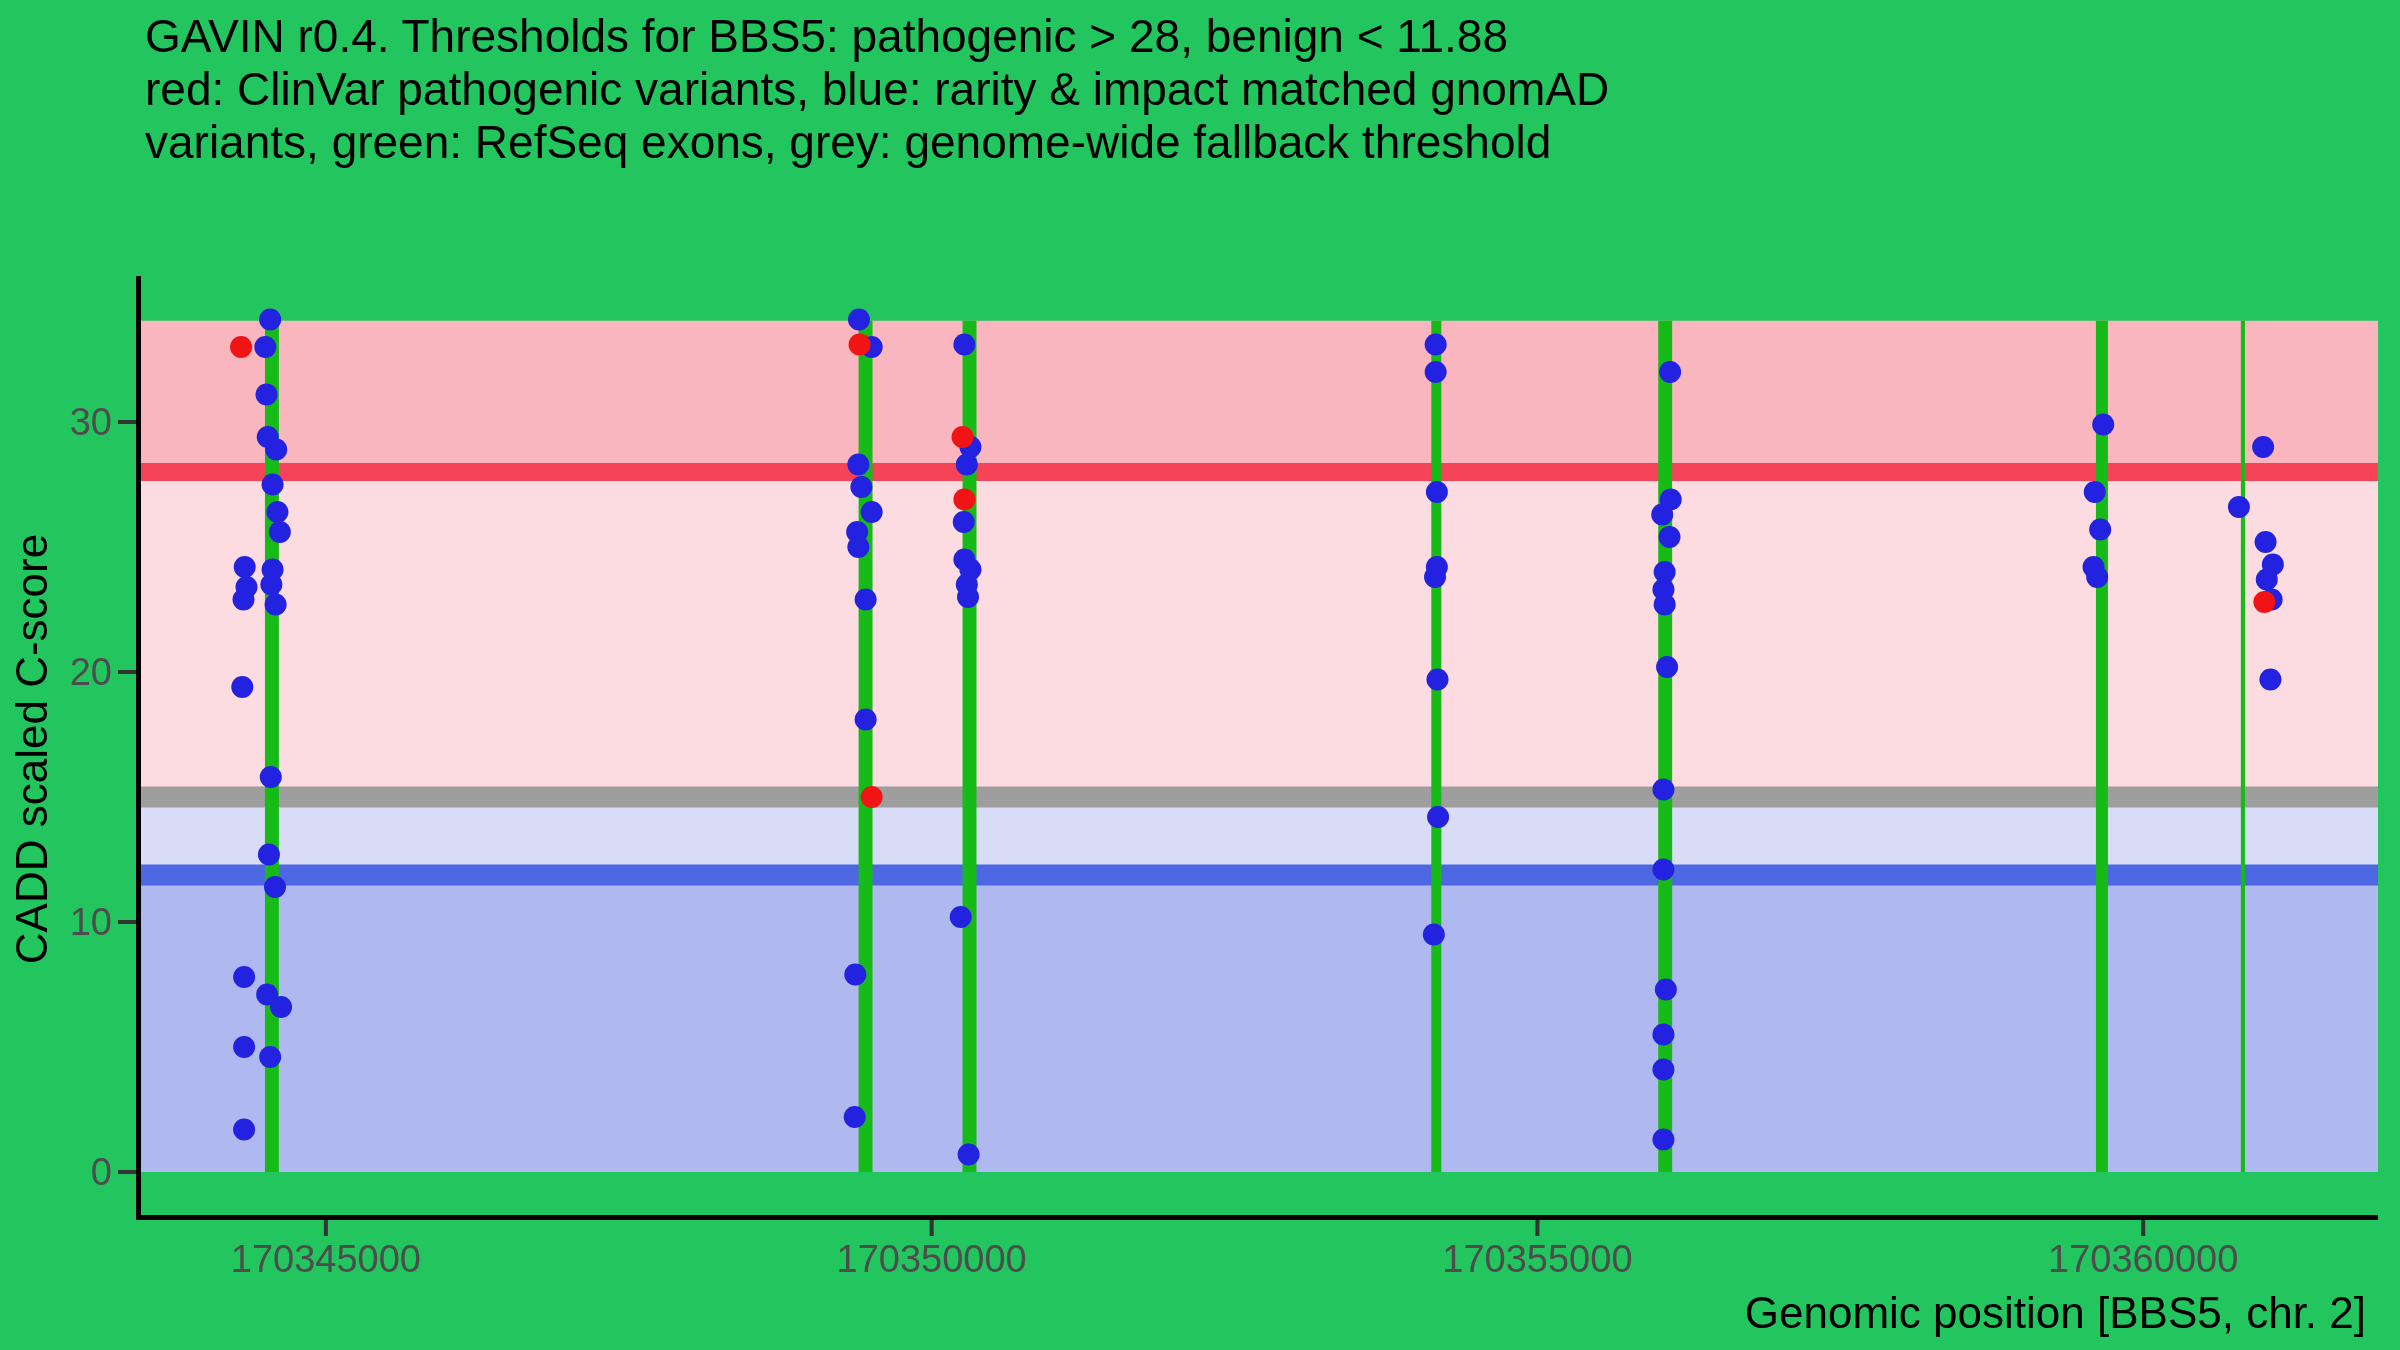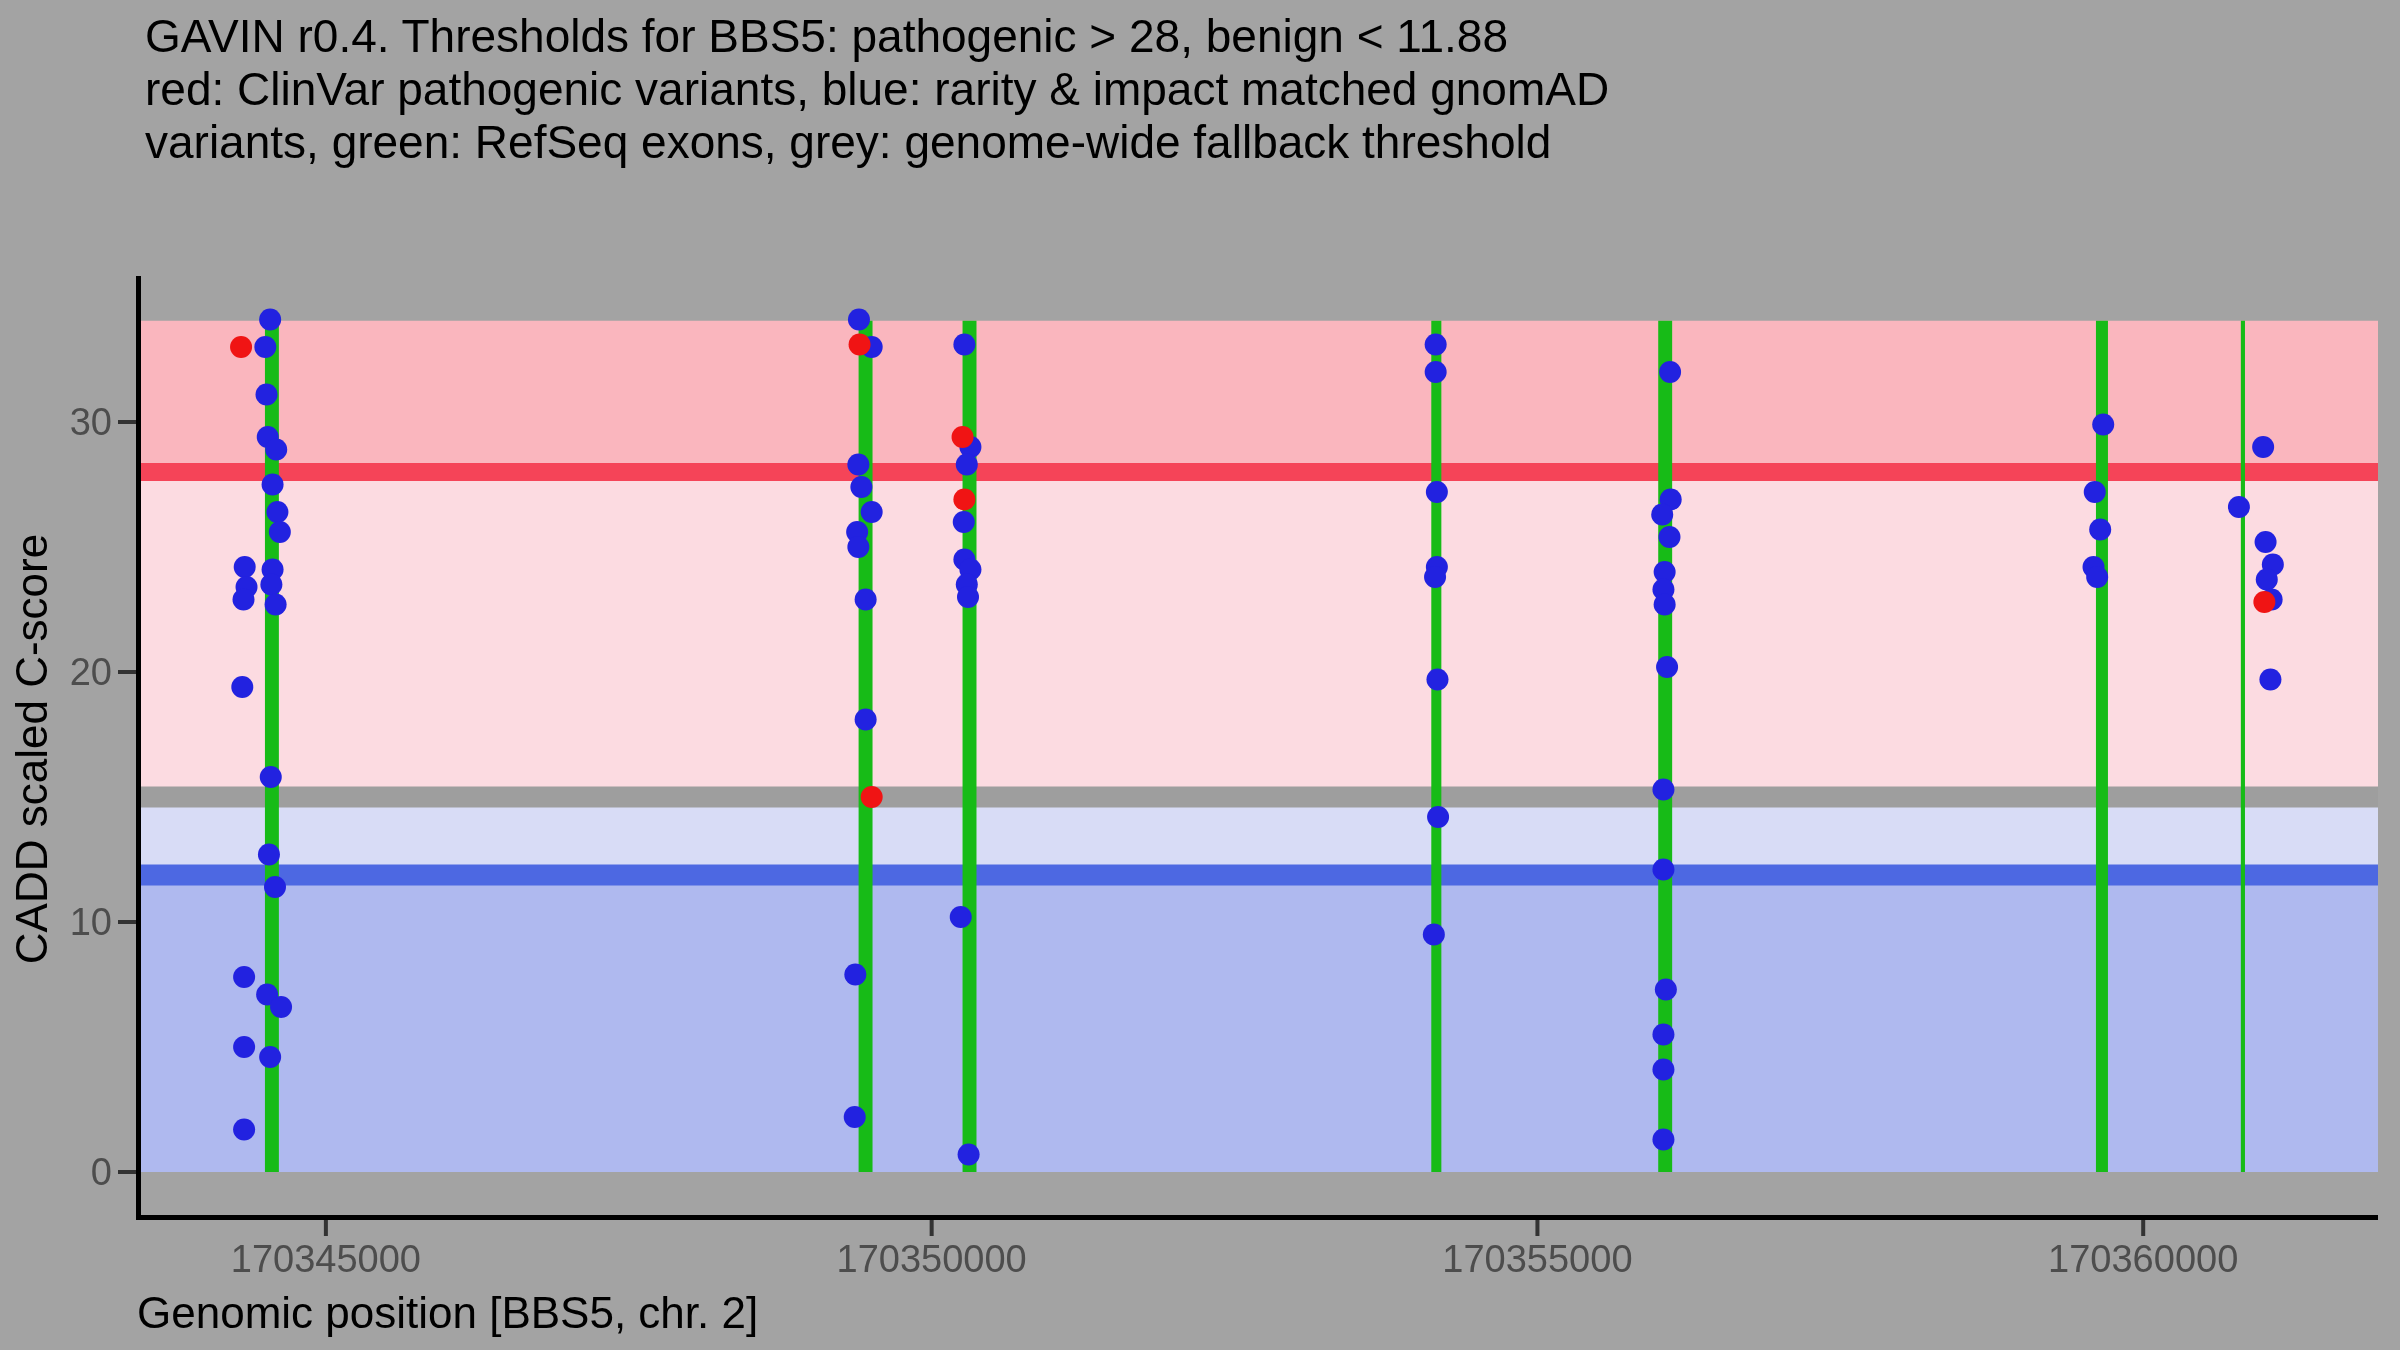--- a/index.html
+++ b/index.html
@@ -1,39 +1,39 @@
 <!DOCTYPE html>
 <html><head>
 <meta charset="utf-8">
 <style>
   html,body{margin:0;padding:0;background:#ffffff;}
   .figure{
     position:relative;
     width:2400px;height:1350px;
-    background:#a3a3a3;
+    background:#22c55e;
     overflow:hidden;
     font-family:"Liberation Sans", sans-serif;
   }
   .title-block{
     position:absolute;left:145px;top:10px;
     font-size:46px;line-height:53px;color:#000000;
     white-space:nowrap;
   }
   .plot-svg{position:absolute;left:0;top:0;}
   .y-axis-title{
     position:absolute;
     left:-268px;top:724px;width:600px;height:50px;
     text-align:center;
     font-size:44px;color:#000000;
     transform:rotate(-90deg);
   }
   .x-axis-title{
     position:absolute;
-    left:137px;top:1288px;width:2237px;
-    text-align:left;
+    left:129px;top:1288px;width:2237px;
+    text-align:right;
     font-size:44px;color:#000000;
   }
 </style>
 </head>
 <body>
 
 <div class="figure">
 
   <div class="title-block">
     <div>GAVIN r0.4. Thresholds for BBS5: pathogenic &gt; 28, benign &lt; 11.88</div>

